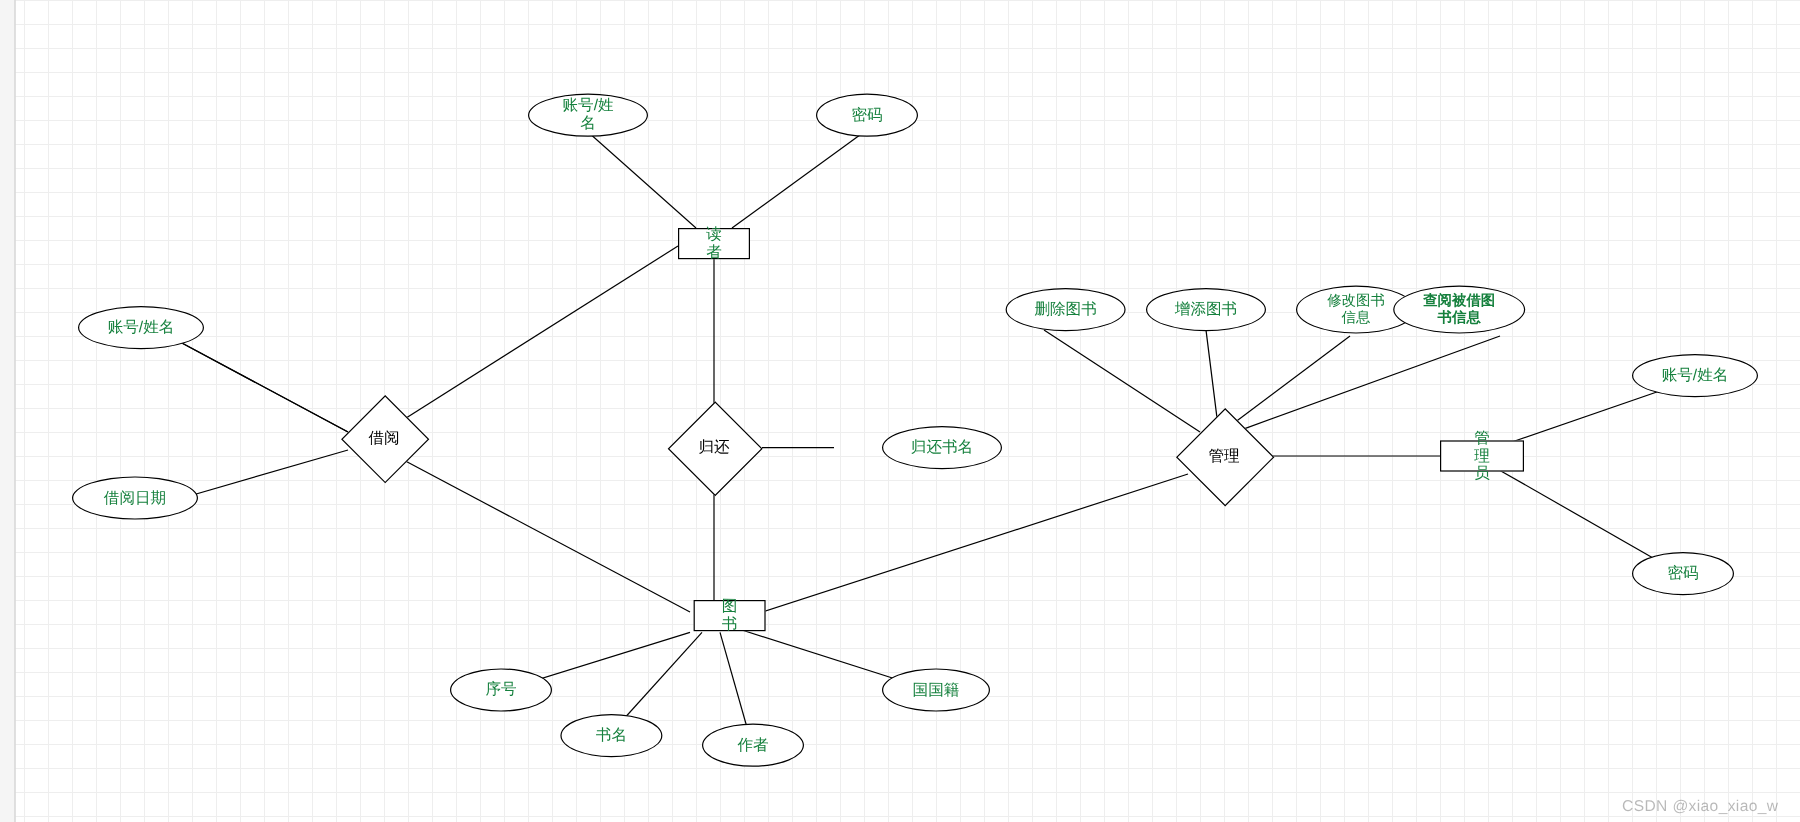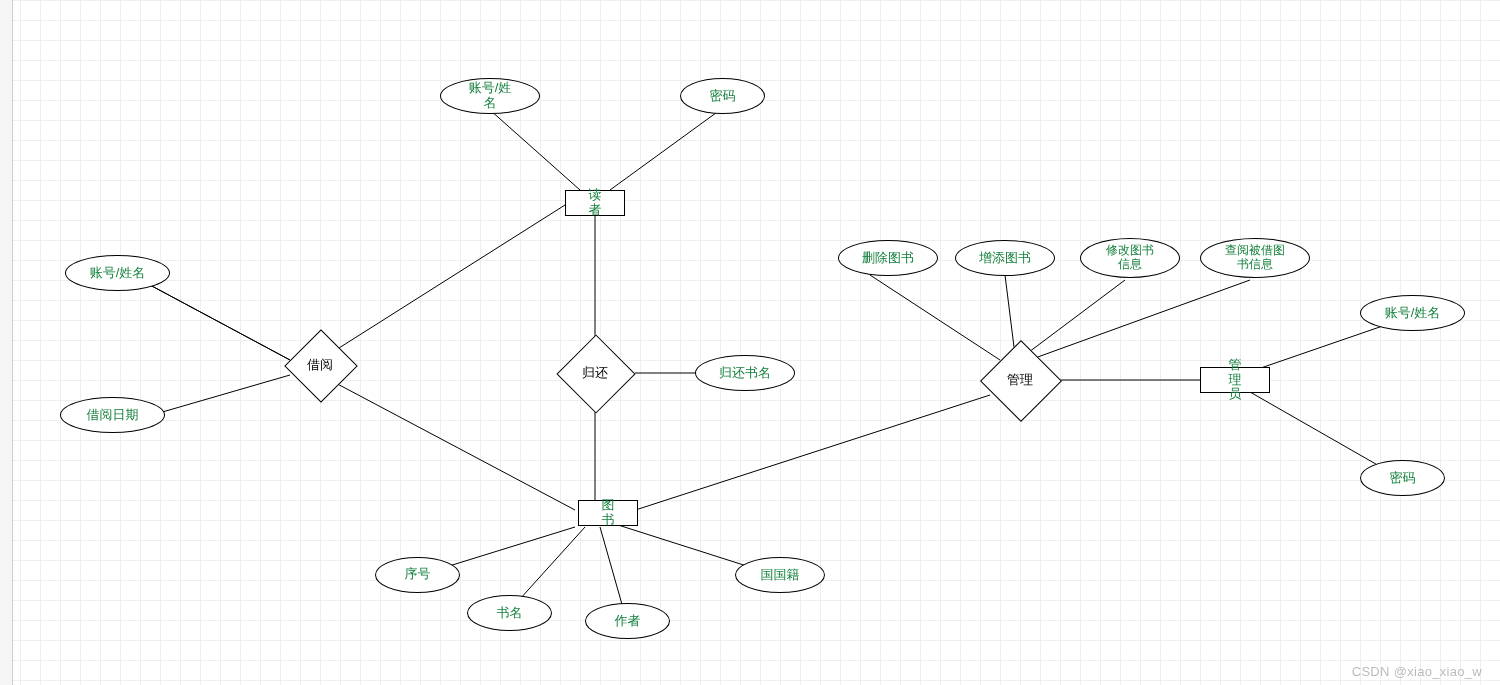--- a/index.html
+++ b/index.html
@@ -139,29 +139,29 @@
     <div class="diamond-shape" style="left:-28px; top:-28px; width:56px; height:56px;"></div>
     <div class="diamond-label" style="left:-30px; top:-10px; width:60px; height:20px;">管理</div>
   </div>
 
   <div class="node attr" style="left:440px; top:78px; width:100px; height:36px;">账号/姓名</div>
   <div class="node attr" style="left:680px; top:78px; width:85px; height:36px;">密码</div>
 
   <div class="node attr" style="left:65px; top:255px; width:105px; height:36px;">账号/姓名</div>
   <div class="node attr" style="left:60px; top:397px; width:105px; height:36px;">借阅日期</div>
 
-  <div class="node attr" style="left:695px; top:355px; width:100px; height:36px;text-align:right;">归还书名</div>
+  <div class="node attr" style="left:735px; top:355px; width:100px; height:36px;text-align:right;">归还书名</div>
 
   <div class="node attr" style="left:375px; top:557px; width:85px; height:36px;font-family:Liberation Mono, monospace;">序号</div>
   <div class="node attr" style="left:467px; top:595px; width:85px; height:36px;">书名</div>
   <div class="node attr" style="left:585px; top:603px; width:85px; height:36px;text-align:right;">作者</div>
   <div class="node attr" style="left:735px; top:557px; width:90px; height:36px;text-align:center;">国国籍</div>
 
   <div class="node attr" style="left:792px; top:240px; width:100px; height:36px;margin-left:46px;">删除图书</div>
   <div class="node attr" style="left:955px; top:240px; width:100px; height:36px;">增添图书</div>
   <div class="node attr" style="left:1080px; top:238px; width:100px; height:40px; font-size:12px;">修改图书信息</div>
-  <div class="node attr" style="left:1200px; top:238px; width:110px; height:40px; font-size:12px;">查阅被借图书信息</div>
+  <div class="node attr" style="left:1161px; top:238px; width:110px; height:40px; font-size:12px;font-weight:bold;">查阅被借图书信息</div>
 
   <div class="node attr" style="left:1360px; top:295px; width:105px; height:36px;">账号/姓名</div>
   <div class="node attr" style="left:1360px; top:460px; width:85px; height:36px;">密码</div>
 
   <div class="watermark">CSDN @xiao_xiao_w</div>
 </div>
 
 </body></html>

